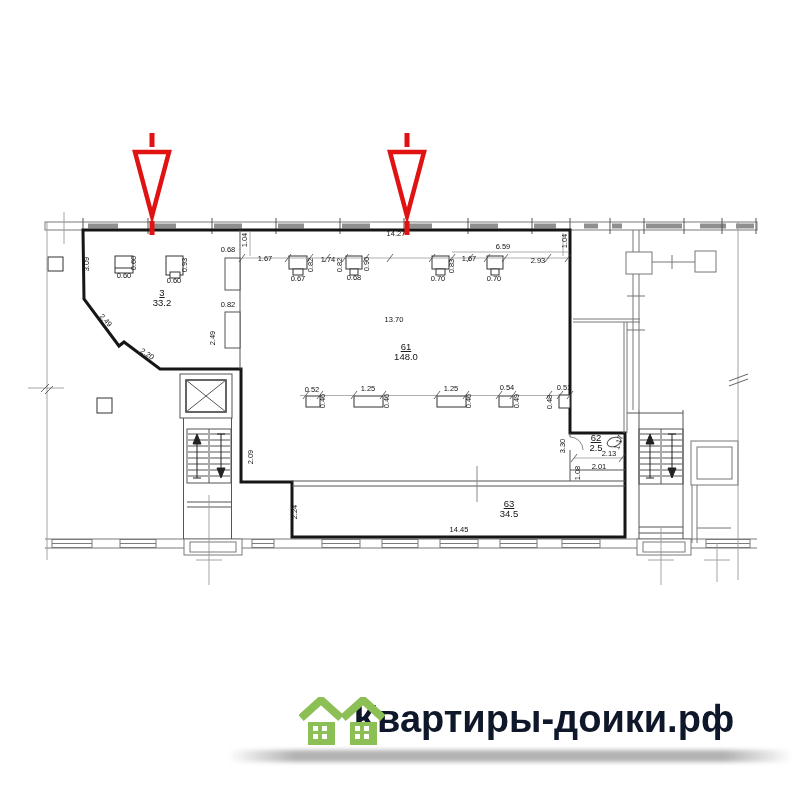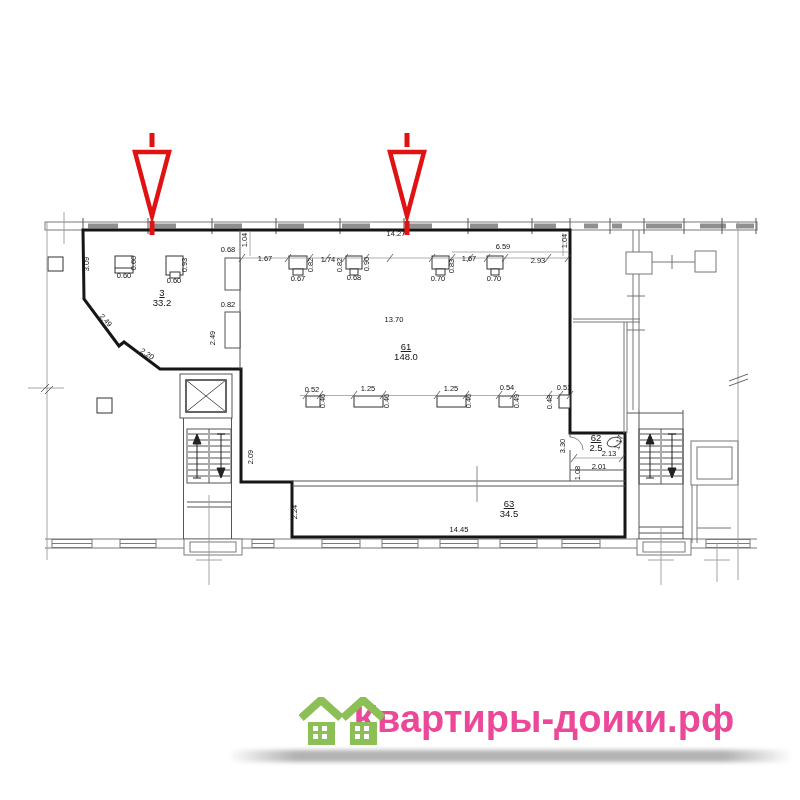--- a/index.html
+++ b/index.html
@@ -5,21 +5,21 @@
   html,body{margin:0;padding:0;background:#ffffff;}
   .canvas{position:relative;width:800px;height:800px;background:#ffffff;overflow:hidden;
           font-family:"Liberation Sans",sans-serif;}
   svg{position:absolute;left:0;top:0;}
   svg text{font-family:"Liberation Sans",sans-serif;fill:#111;}
   .dim{font-size:7.5px;}
   .roomnum{font-size:9.5px;text-decoration:underline;}
   .roomarea{font-size:9.5px;}
   .watermark{position:absolute;left:298px;top:693px;width:492px;height:53px;border-radius:8px;
              display:flex;align-items:center;justify-content:center;
-             color:#ec4899;font-weight:bold;font-size:38px;letter-spacing:0;text-align:center;}
+             color:#0f172a;font-weight:bold;font-size:38px;letter-spacing:0;text-align:center;}
   .wm-houses{display:inline-block;margin:4px 1px 0 1px;}
   .reflection{position:absolute;left:228px;top:750px;width:564px;height:12px;filter:blur(2px);
               background:linear-gradient(to right, rgba(185,185,185,0), rgba(165,165,165,.85) 12%,
               rgba(165,165,165,.85) 88%, rgba(185,185,185,0));}
 </style>
 </head>
 <body>
 
 <div class="canvas">
 

